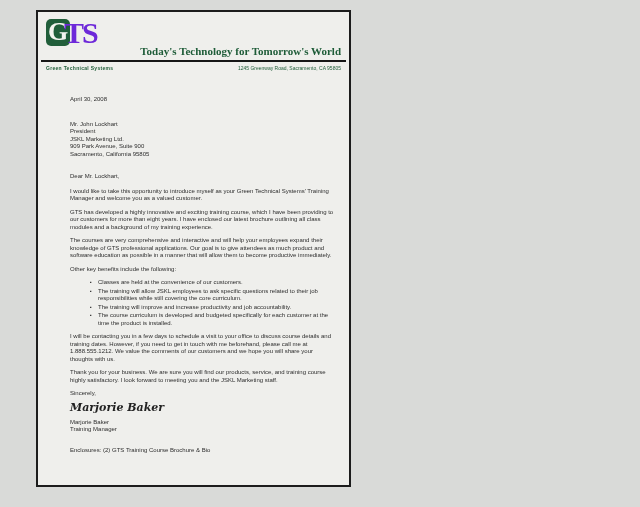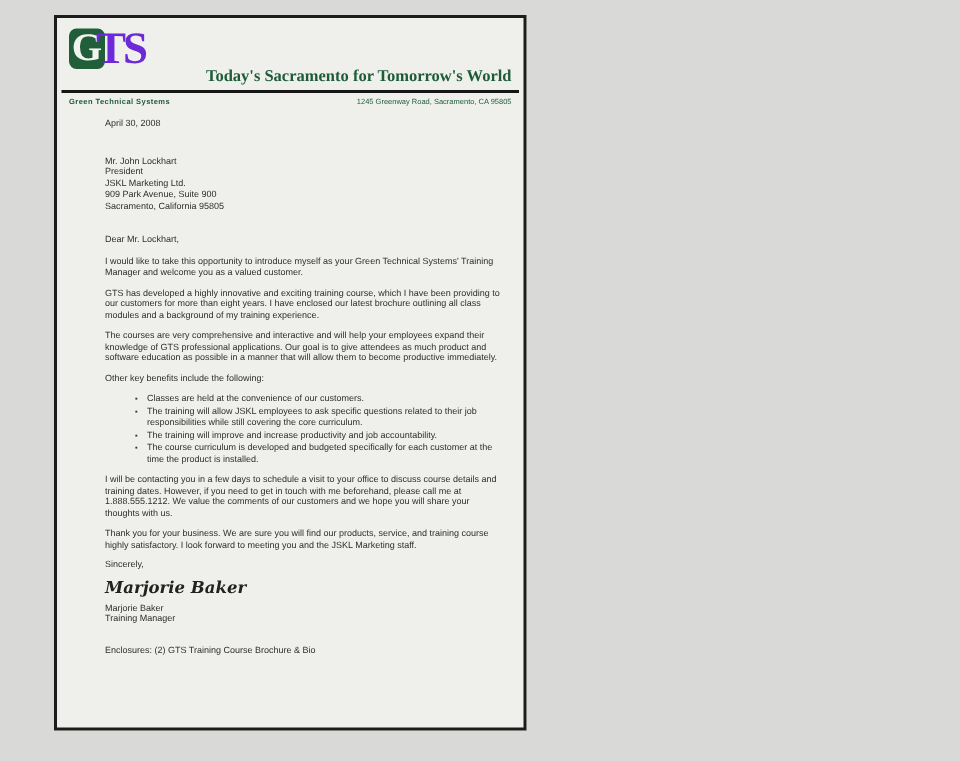--- a/index.html
+++ b/index.html
@@ -43,21 +43,21 @@
   .logo-subtext {
     position:absolute; left:8px; top:53px;
     color:#1e5c38; font-size:5px; font-weight:bold; letter-spacing:0.3px;
   }
   .address-line {
     position:absolute; right:8px; top:53px;
     color:#1e5c38; font-size:5px;
   }
   
   .body-text {
-    position:absolute; left:32px; right:14px; top:68px;
+    position:absolute; left:32px; right:14px; top:84px;
     font-size:6px; line-height:7.5px; color:#2e2e2e;
   }
   .date { margin-bottom:17px; }
   .recipient { margin-bottom:15px; }
   .salutation { margin-bottom:7px; }
   .body-text p { margin:0 0 6px 0; }
   .benefits { margin:0 0 6px 0; padding:0 0 0 20px; list-style:none; }
   .benefits li { display:flex; margin-bottom:1px; }
   .bullet { width:8px; flex:none; font-size:5px; line-height:7.5px; }
   .benefit-text { flex:1; }
@@ -71,21 +71,21 @@
 </style>
 </head>
 <body>
 
 <div class="page">
 
   <div class="logo">
     <span class="logo-g">G</span>
     <span class="logo-ts">TS</span>
   </div>
-  <div class="tagline">Today's Sacramento for Tomorrow's World</div>
+  <div class="tagline">Today's Technology for Tomorrow's World</div>
   <div class="rule"></div>
   <div class="logo-subtext">Green Technical Systems</div>
   <div class="address-line">1245 Greenway Road, Sacramento, CA 95805</div>
 
   <div class="body-text">
 
     <div class="date">April 30, 2008</div>
 
     <div class="recipient">
       <div>Mr. John Lockhart</div>

